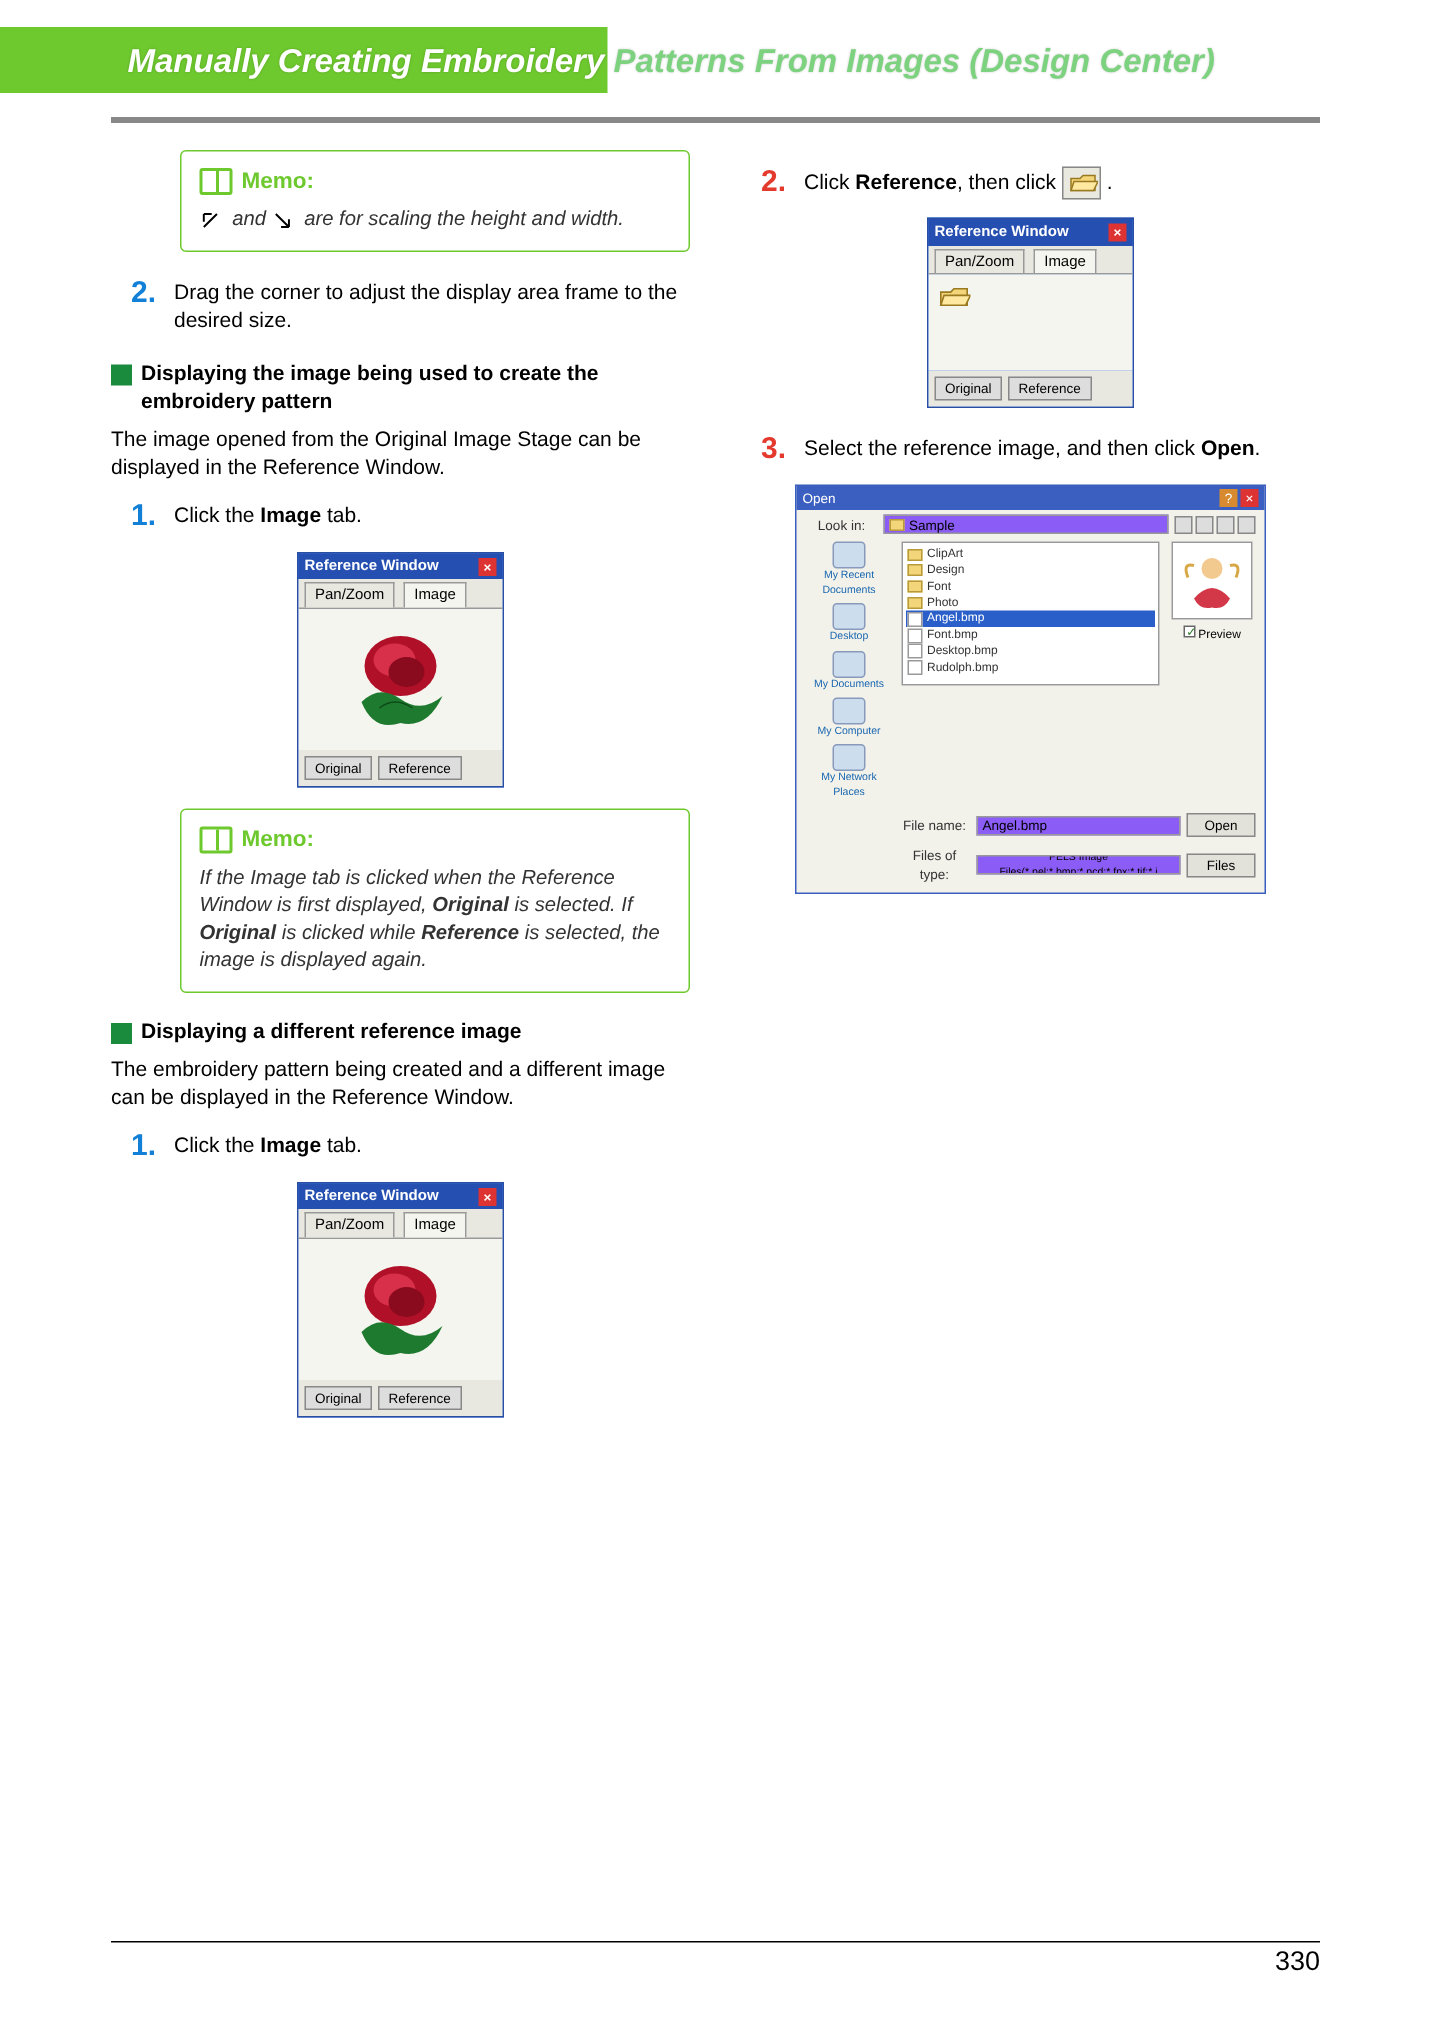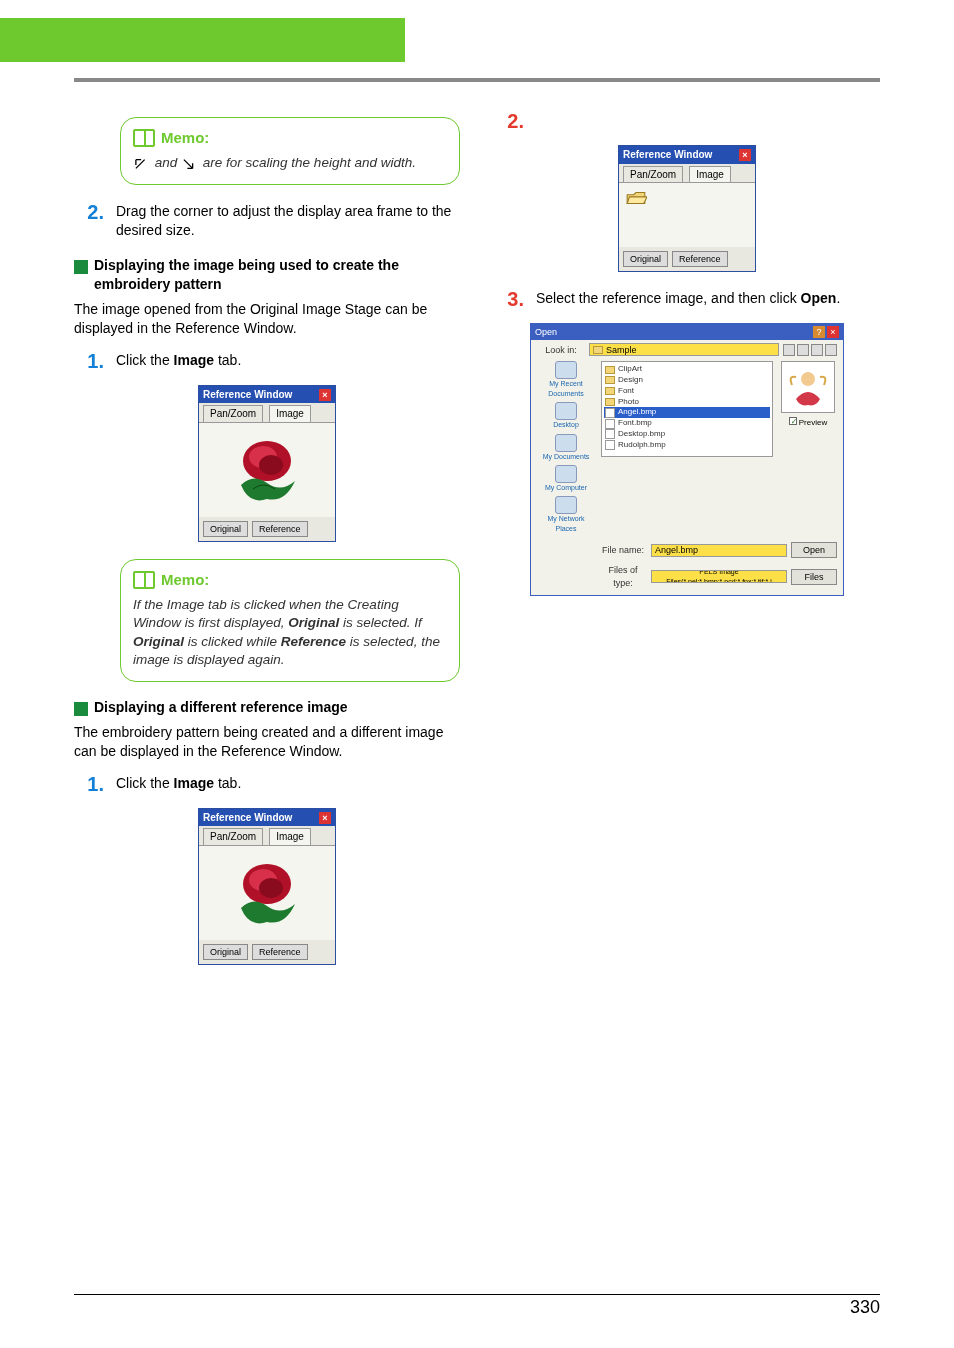--- a/index.html
+++ b/index.html
@@ -44,23 +44,23 @@
   .content {
     position: absolute;
     top: 100px; left: 74px; right: 74px;
     bottom: 60px;
     display: flex;
     gap: 34px;
   }
   .col { flex: 1; font-size: 14px; line-height: 1.35; }
   .memo-box {
     border: 1px solid #6ec92e;
-    border-radius: 16px;
+    border-radius: 4px;
     padding: 10px 12px 12px 12px;
-    margin: 17px 0 14px 46px;
+    margin: 0 0 14px 46px;
   }
   .memo-head {
     display: flex;
     align-items: center;
     gap: 6px;
     margin-bottom: 6px;
   }
   .memo-icon {
     width: 22px; height: 18px;
     border: 2px solid #6ec92e;
@@ -194,21 +194,21 @@
   }
   .dlg-title {
     background: #3b5fc0;
     color: #fff;
     padding: 2px 4px;
     display: flex;
     justify-content: space-between;
   }
   .dlg-row { display: flex; padding: 3px 6px; gap: 4px; align-items: center; }
   .dlg-label { width: 48px; color: #333; }
-  .dlg-field { flex: 1; border: 1px solid #999; background: #fde047; padding: 1px 3px; height: 13px; display: flex; align-items: center; }
+  .dlg-field { flex: 1; border: 1px solid #999; background: #8b5cf6; padding: 1px 3px; height: 13px; display: flex; align-items: center; }
   .dlg-btn-sm { width: 46px; border: 1px solid #888; background: #e2e2da; text-align: center; font-size: 9px; padding: 1px 0; }
   .dlg-body { display: flex; padding: 2px 6px 6px 6px; gap: 6px; }
   .dlg-side { width: 58px; display: flex; flex-direction: column; gap: 4px; }
   .dlg-side-item { display: flex; flex-direction: column; align-items: center; font-size: 7px; color: #1a66b0; }
   .dlg-side-icon { width: 22px; height: 18px; background: #cde; border: 1px solid #89b; border-radius: 3px; }
   .dlg-list { flex: 1; border: 1px solid #999; background: #fff; padding: 2px; height: 96px; overflow: hidden; }
   .dlg-list-item { display: flex; align-items: center; gap: 3px; font-size: 8px; color: #333; padding: 0 1px; }
   .dlg-list-item.sel { background: #2a5fc9; color: #fff; }
   .dlg-folder-icon { width: 10px; height: 8px; background: #f3d679; border: 1px solid #b89a3a; }
   .dlg-file-icon { width: 10px; height: 10px; background: #fff; border: 1px solid #999; }
@@ -222,20 +222,24 @@
     display: flex;
     justify-content: flex-end;
   }
   .page-num { font-size: 18px; }
 </style>
 </head>
 <body>
 
 <div class="header-band">
   <div class="header-green"></div>
+  <div class="header-title">
+    <span>Manually Creating Embroidery</span>
+    <span class="faded">Patterns From Images (Design Center)</span>
+  </div>
 </div>
 
 <div class="rule"></div>
 
 <div class="content">
 
   <div class="col">
 
     <div class="memo-box">
       <div class="memo-head">
@@ -299,21 +303,21 @@
         </div>
       </div>
     </div>
 
     <div class="memo-box">
       <div class="memo-head">
         <span class="memo-icon"></span>
         <span class="memo-label">Memo:</span>
       </div>
       <div class="memo-body">
-        <span>If the Image tab is clicked when the Creating Window is first displayed, </span><span class="b">Original</span><span> is selected. If </span><span class="b">Original</span><span> is clicked while </span><span class="b">Reference</span><span> is selected, the image is displayed again.</span>
+        <span>If the Image tab is clicked when the Reference Window is first displayed, </span><span class="b">Original</span><span> is selected. If </span><span class="b">Original</span><span> is clicked while </span><span class="b">Reference</span><span> is selected, the image is displayed again.</span>
       </div>
     </div>
 
     <div class="section-h">
       <div class="section-sq"></div>
       <div class="section-title">Displaying a different reference image</div>
     </div>
     <p class="body-p">The embroidery pattern being created and a different image can be displayed in the Reference Window.</p>
 
     <div class="step">
@@ -349,20 +353,29 @@
         </div>
       </div>
     </div>
 
   </div>
 
   <div class="col">
 
     <div class="step">
       <div class="step-num red">2.</div>
+      <div class="step-body">
+        <span>Click </span><span class="b">Reference</span><span>, then click </span>
+        <span class="open-icon-inline">
+          <svg width="20" height="16" viewBox="0 0 20 16">
+              <path d="M2 5 L8 5 L10 3 L18 3 L18 13 L2 13 Z" fill="#f3d679" stroke="#9a7a20"></path>
+              <path d="M4 7 L20 7 L17 13 L2 13 Z" fill="#ffe9a0" stroke="#9a7a20"></path>
+            </svg>
+        </span> .
+      </div>
     </div>
 
     <div class="fig">
       <div class="refwin">
         <div class="refwin-title">
           <span>Reference Window</span>
           <span class="refwin-close">×</span>
         </div>
         <div class="refwin-tabs">
           <div class="refwin-tab">Pan/Zoom</div>

